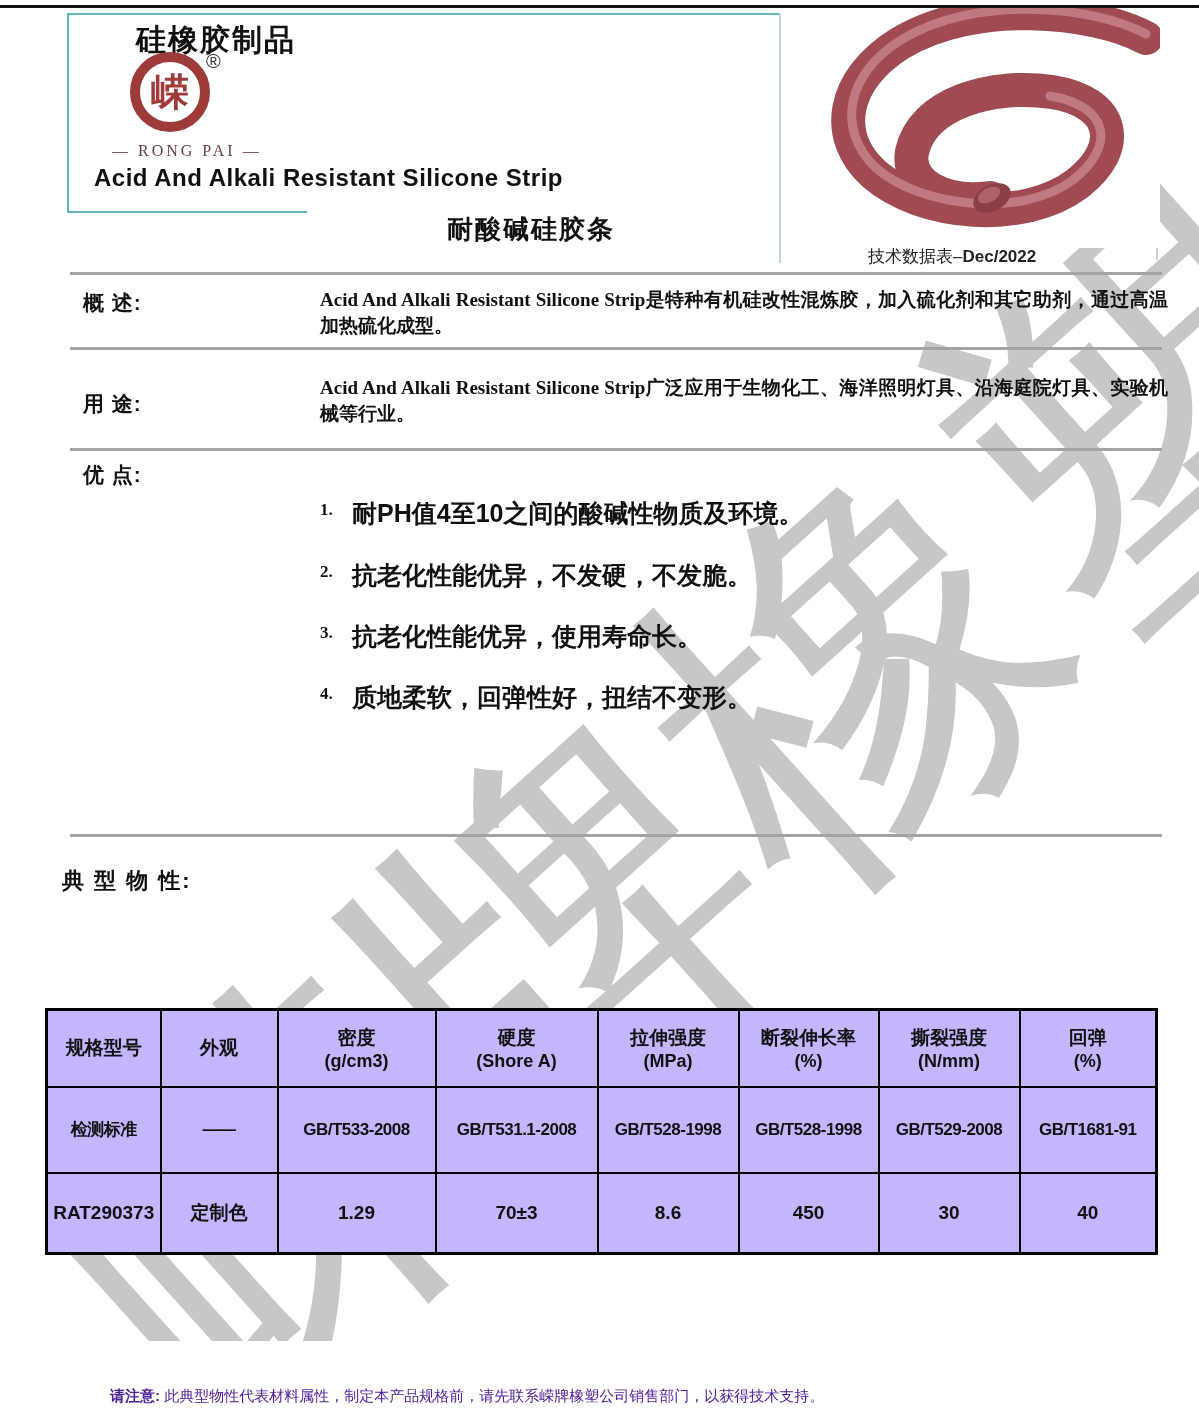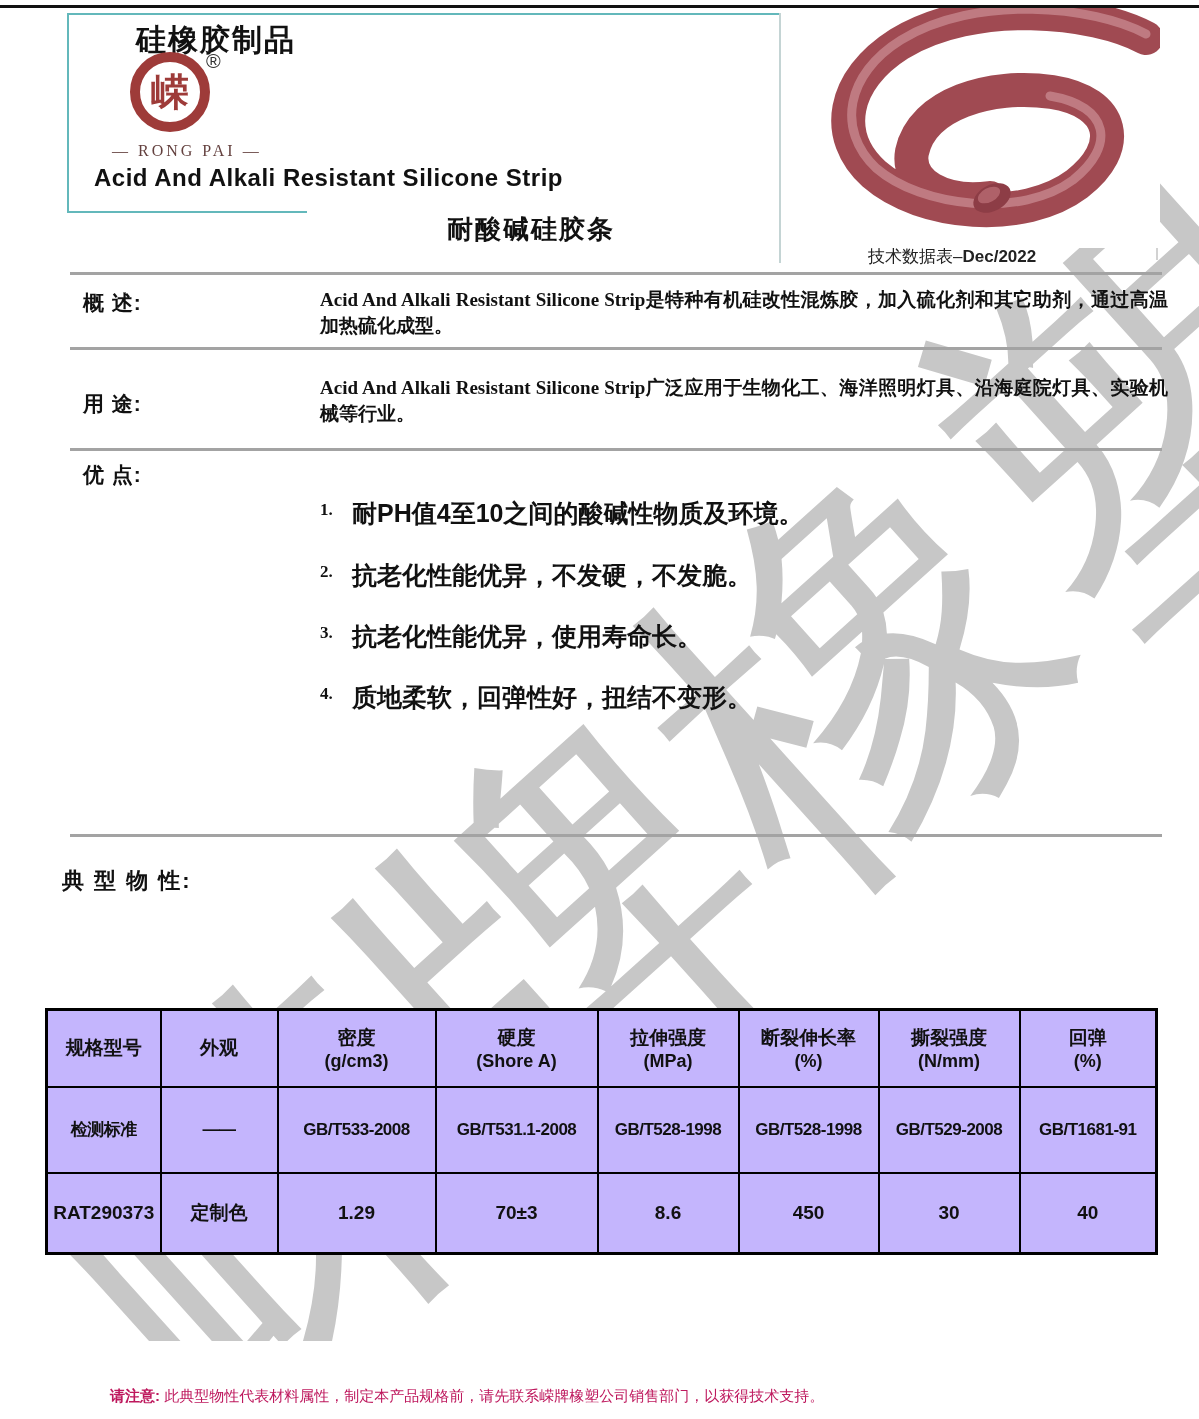--- a/index.html
+++ b/index.html
@@ -62,21 +62,21 @@
   .props-table td,.props-table th{
     border:2px solid #000;text-align:center;vertical-align:middle;
     padding:0 2px;font-weight:bold;color:#111;overflow:hidden;
   }
   .props-table th{font-size:19px;}
   .hunit{font-weight:bold;font-size:18px;}
   .hunit:empty{display:none;}
   .row-std td{font-size:17px;letter-spacing:-0.5px;}
   .row-data td{font-size:19px;margin-top:24px;}
   
-  .footer-note{left:110px;top:1387px;font-size:15px;color:#be185d;}
+  .footer-note{left:110px;top:1387px;font-size:15px;color:#4c1d95;}
   .footer-note .lbl{font-weight:bold;}
 </style>
 </head>
 <body>
 
 <div class="page">
 
   <div class="wm-clip">
     <div class="watermark">嵘牌橡塑</div>
   </div>

